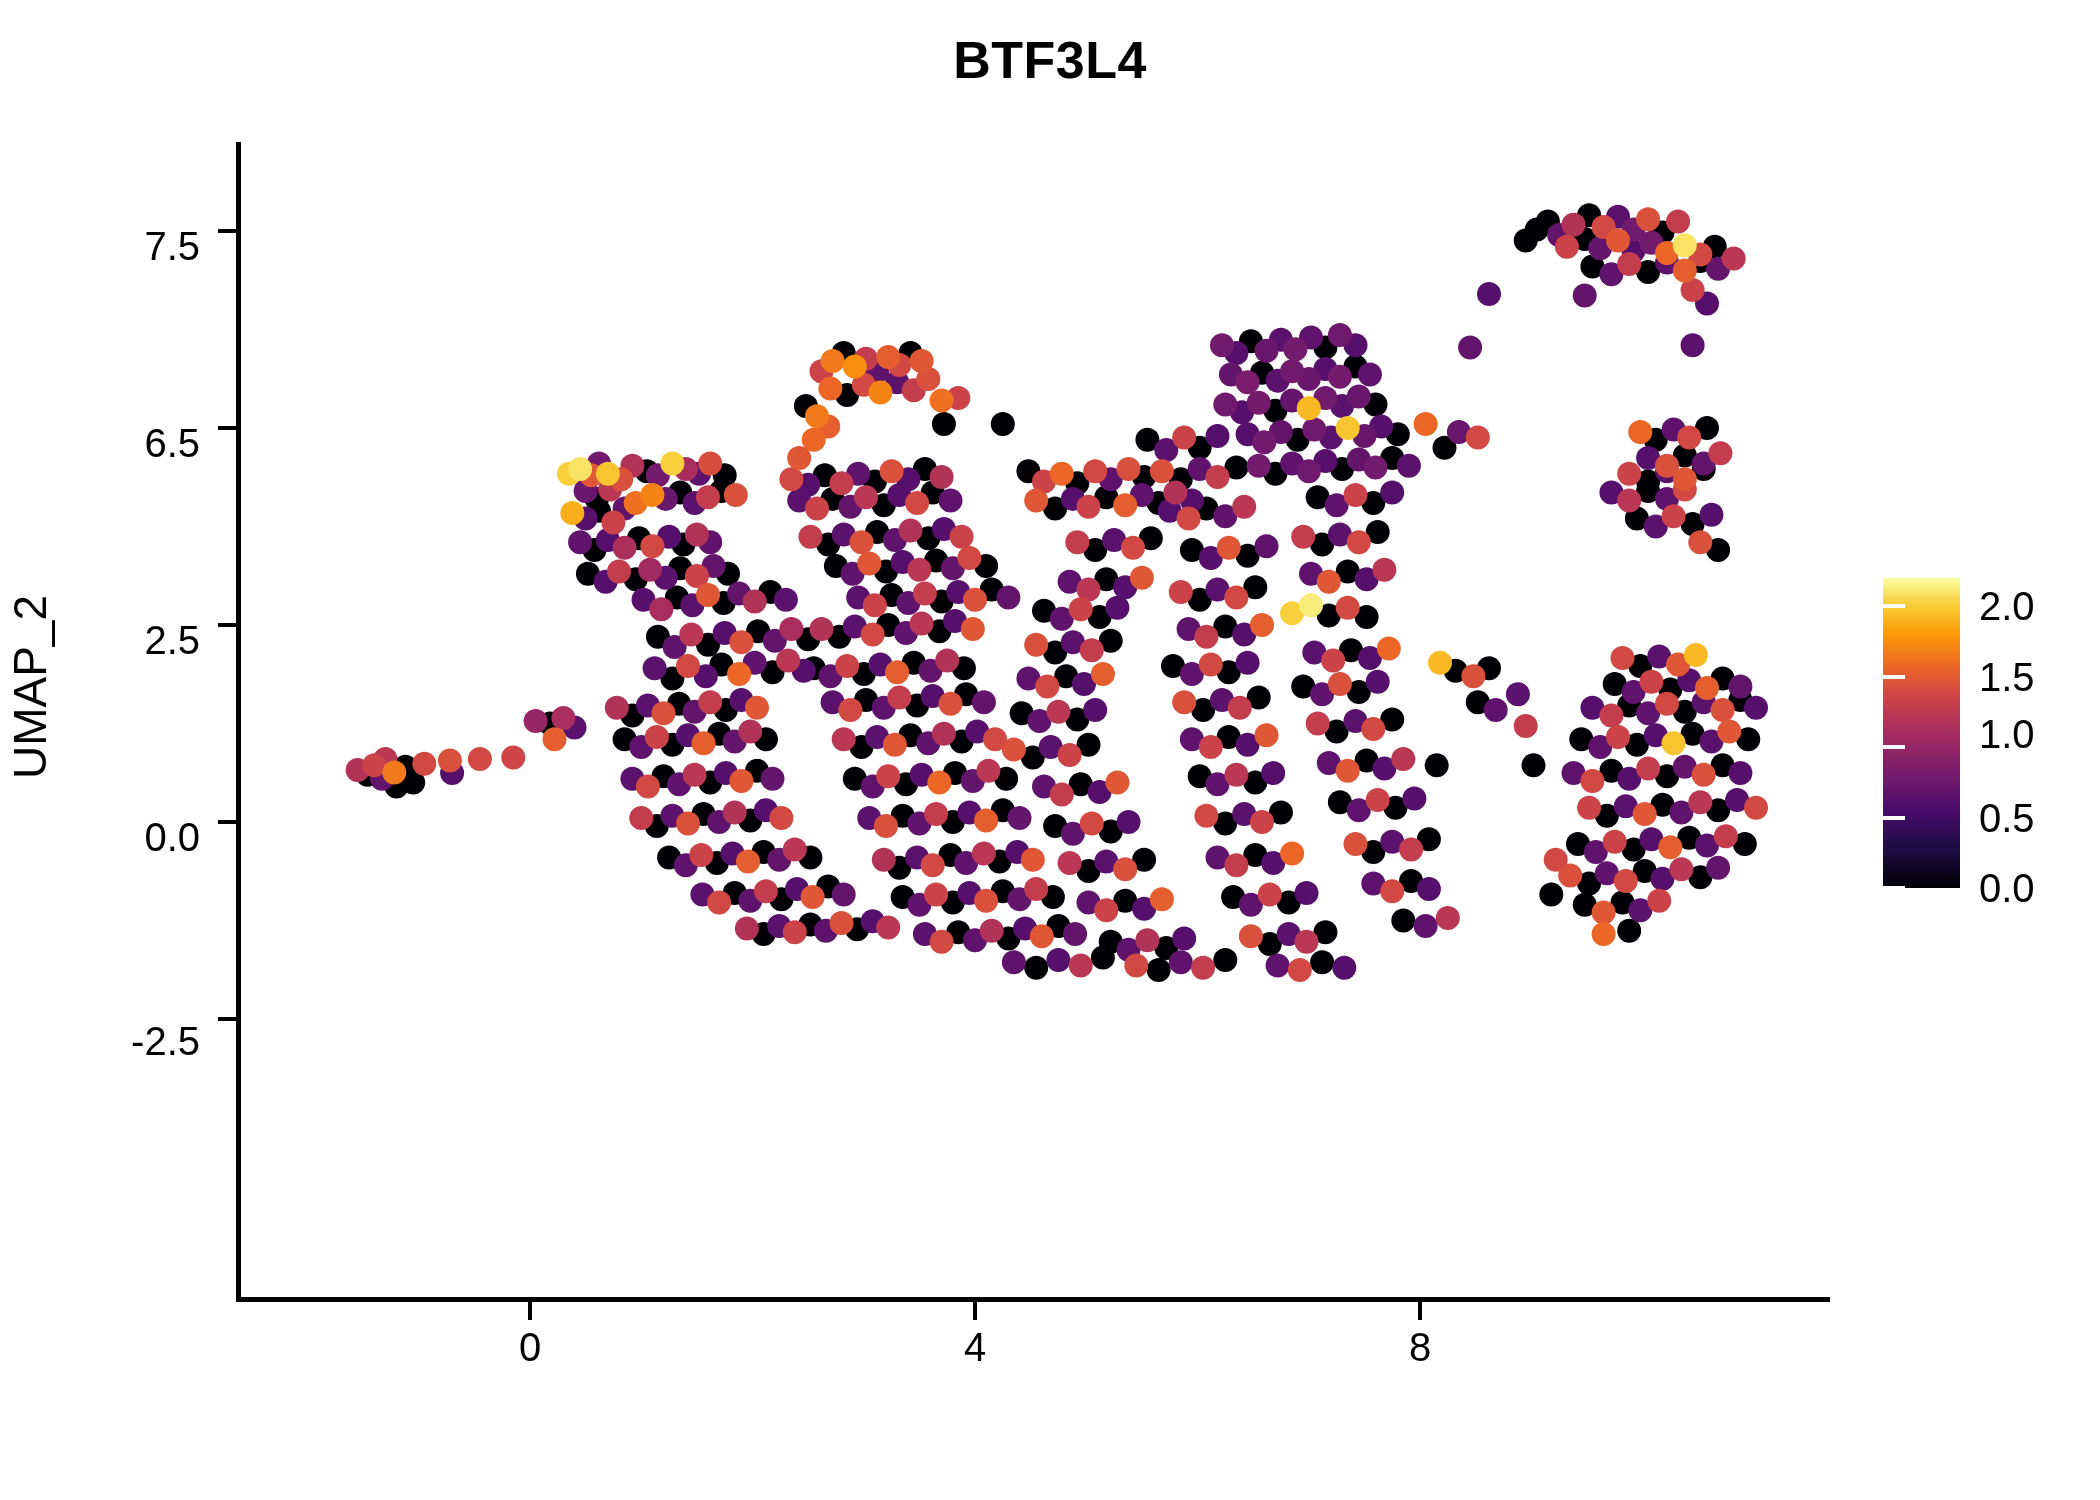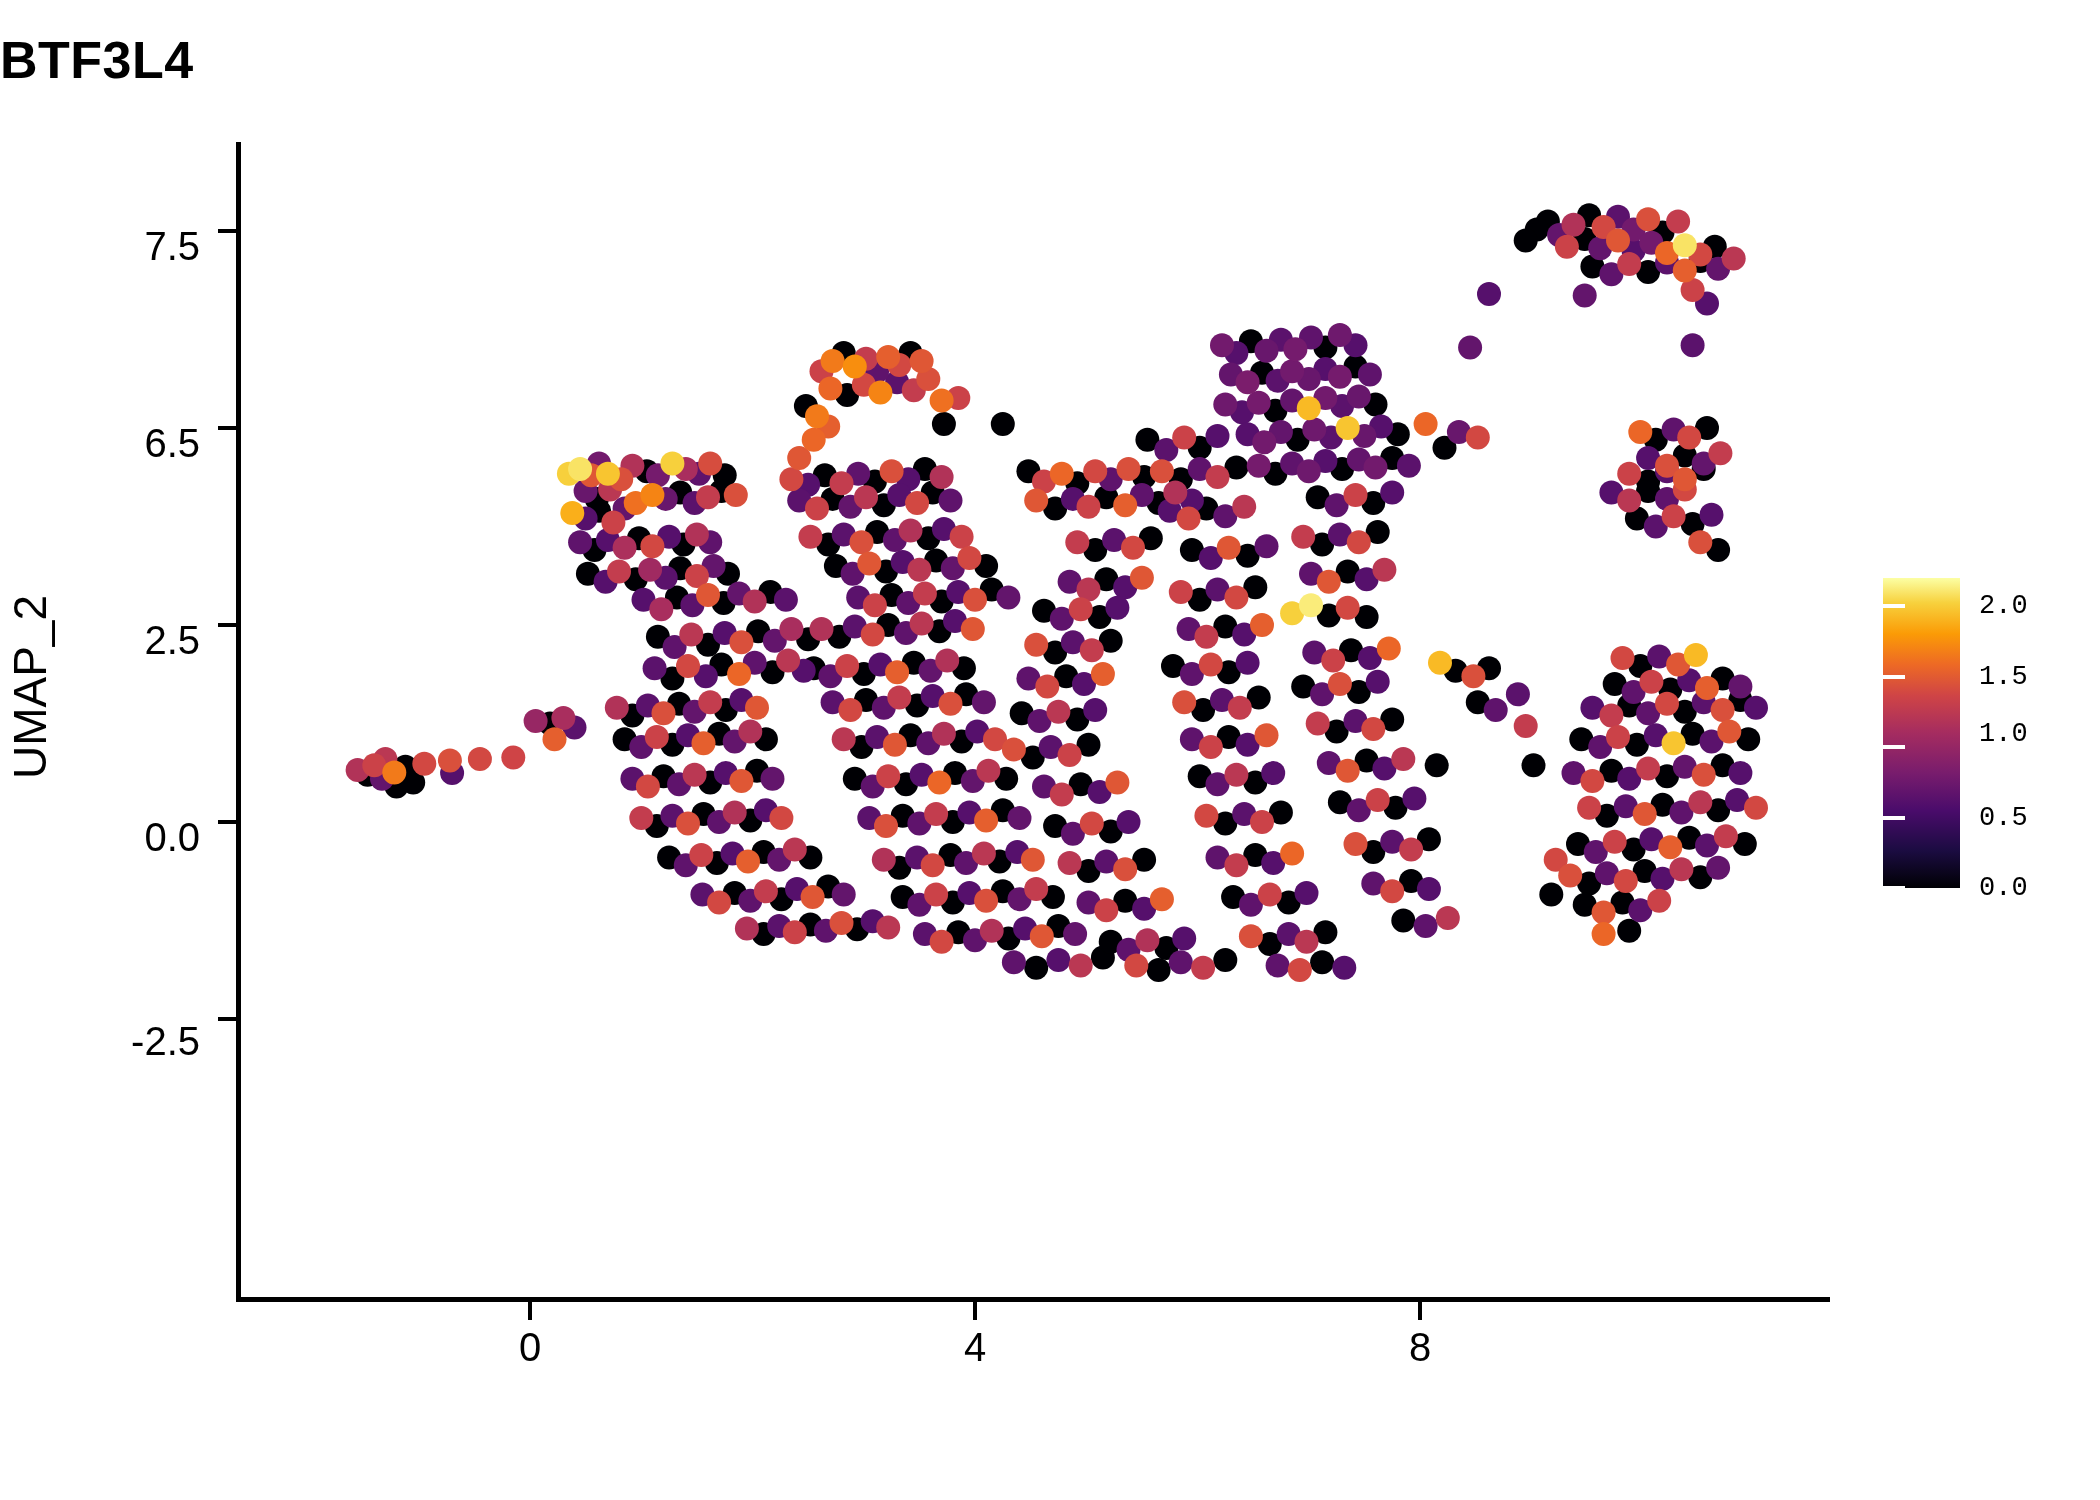--- a/index.html
+++ b/index.html
@@ -5,21 +5,21 @@
   html,body{margin:0;padding:0;}
   body{
     width:2100px;height:1500px;background:#ffffff;
     font-family:"Liberation Sans", sans-serif;
     overflow:hidden;position:relative;
   }
   #plot-root{position:absolute;inset:0;}
 
   .title{
     position:absolute;left:0;right:0;top:30px;
-    font-size:52px;font-weight:bold;color:#000;
+    text-align:center;font-size:52px;font-weight:bold;color:#000;
     letter-spacing:0.5px;
   }
 
   .axis-line{position:absolute;background:#000;}
   #y-axis-line{left:236px;top:142px;width:5px;height:1160px;}
   #x-axis-line{left:236px;top:1297px;height:5px;width:1594px;}
 
   .tick{position:absolute;background:#000;}
   .ytick{left:218px;width:18px;height:4px;}
   .xtick{top:1302px;width:4px;height:18px;}
@@ -44,22 +44,22 @@
     position:absolute;left:0;top:0;width:77px;height:310px;
     background:linear-gradient(to top,
       #000004 0%, #1b0c41 12%, #4a0c6b 25%, #781c6d 37%,
       #a52c60 50%, #cf4446 62%, #ed6925 72%, #fb9b06 82%,
       #f7d13d 92%, #fcffa4 100%);
   }
   .legend-tick{position:absolute;background:#ffffff;height:4px;width:22px;}
   .legend-tick.left{left:0;}
   .legend-tick.right{right:0;}
   .legend-label{
-    position:absolute;left:96px;font-size:27px;color:#000;
-    transform:translateY(-50%);white-space:nowrap;font-family:Liberation Mono, monospace;
+    position:absolute;left:96px;font-size:40px;color:#000;
+    transform:translateY(-50%);white-space:nowrap;
   }
 </style>
 </head>
 <body>
 
 <div id="plot-root">
 
   <div class="title">BTF3L4</div>
 
   <svg id="points-layer" width="2100" height="1500">

